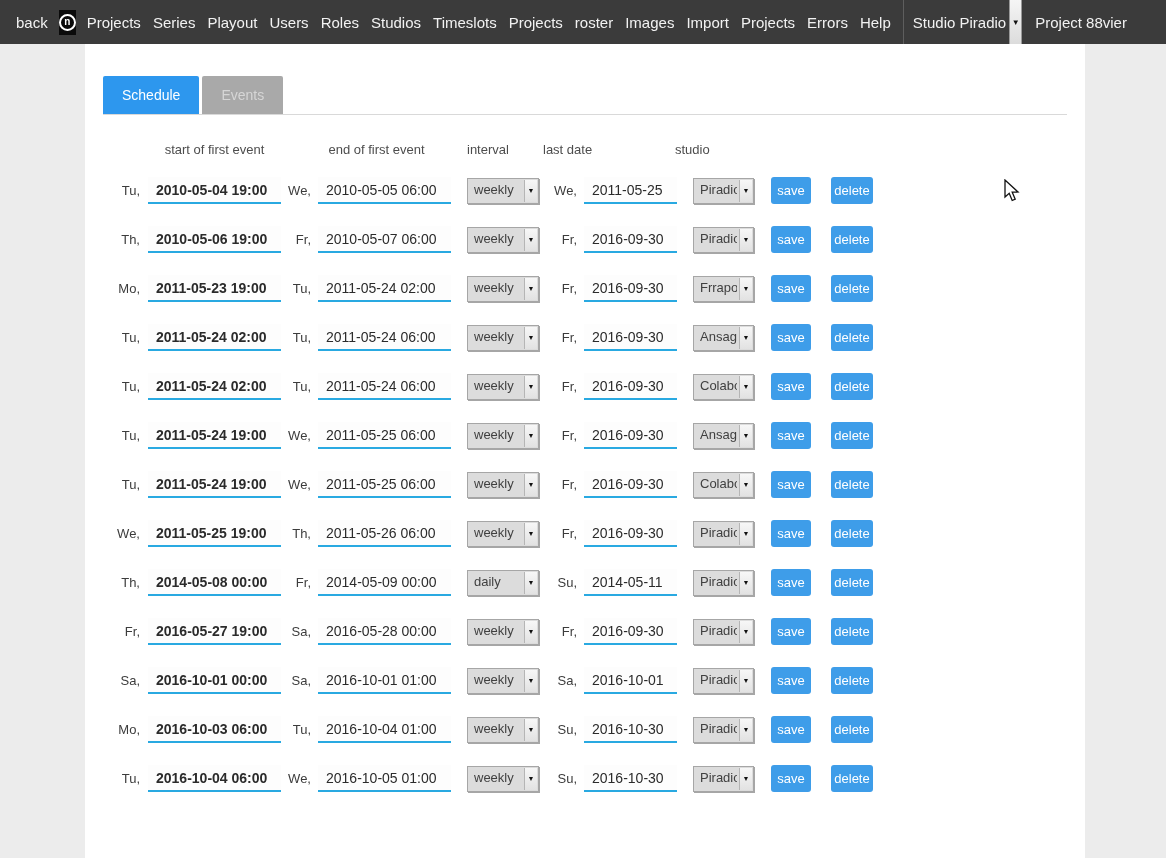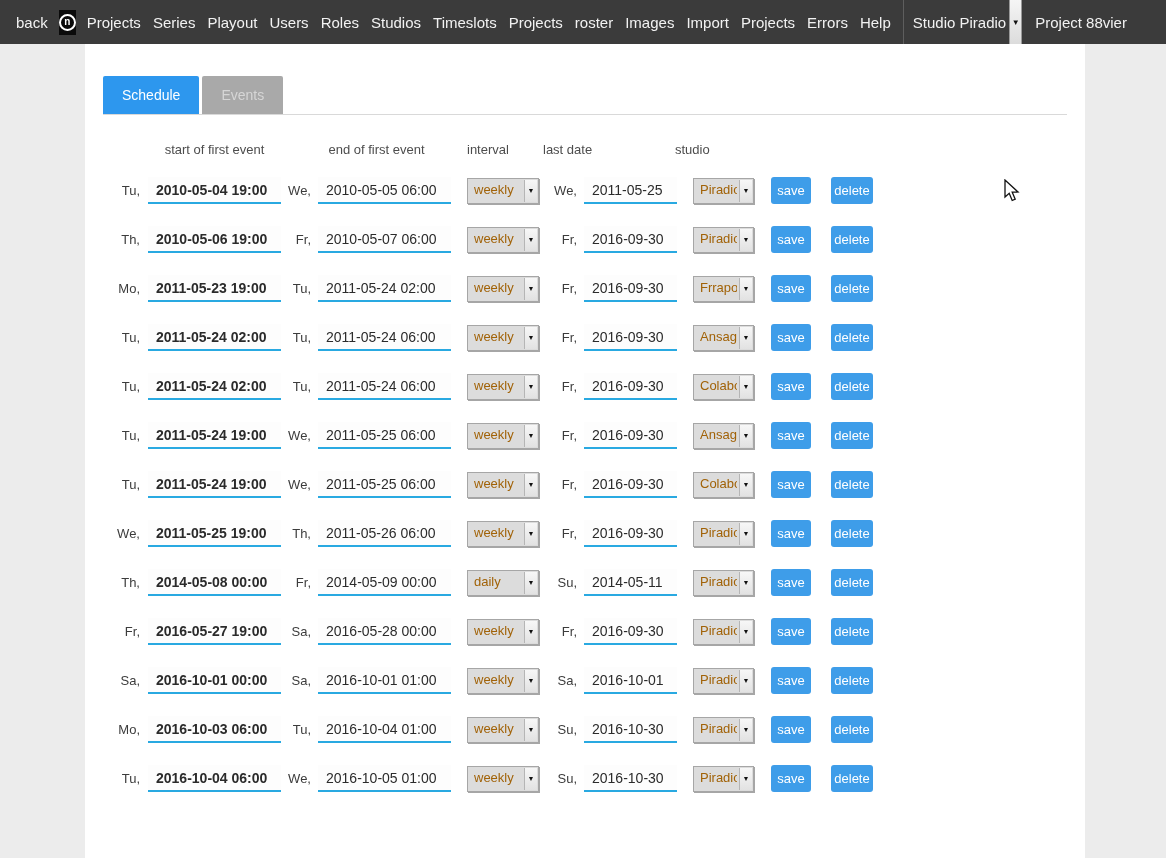--- a/index.html
+++ b/index.html
@@ -78,21 +78,21 @@
 
   .sel {
     position: relative; height: 26px; background: #dcdcdc;
     border: 1px solid #a6a6a6; box-shadow: 1px 1px 0 rgba(0,0,0,0.35);
     display: inline-flex; align-items: center;
   }
   .sel-interval { width: 72px; margin-left: 16px; }
   .sel-studio   { width: 61px; margin-left: 16px; }
   .sel select {
     -webkit-appearance: none; appearance: none; border: none; background: transparent;
-    width: 100%; height: 100%; font-size: 13px; color: #a16207;
+    width: 100%; height: 100%; font-size: 13px; color: #404040;
     padding: 0 16px 2px 6px; font-family: "Liberation Sans", sans-serif; outline: none;
   }
   .sel-arrow {
     position: absolute; top: 1px; bottom: 1px; right: 1px; width: 13px;
     background: linear-gradient(#f7f7f7, #e2e2e2);
     border-left: 1px solid #b5b5b5;
     display: flex; align-items: center; justify-content: center;
     font-size: 7px; color: #111; pointer-events: none;
   }
 

